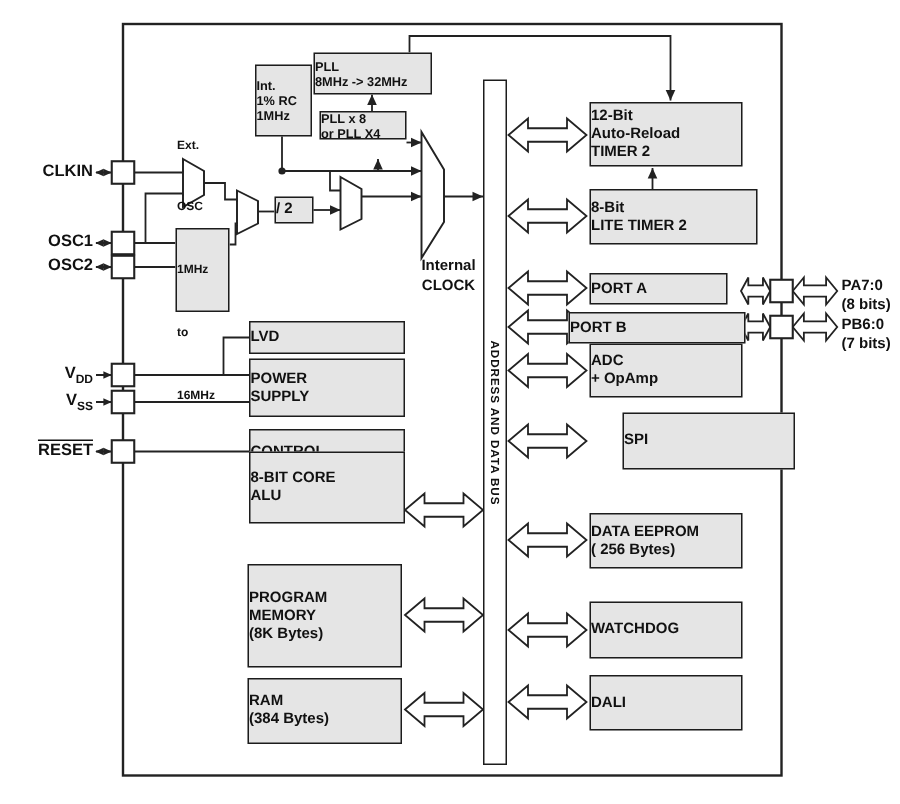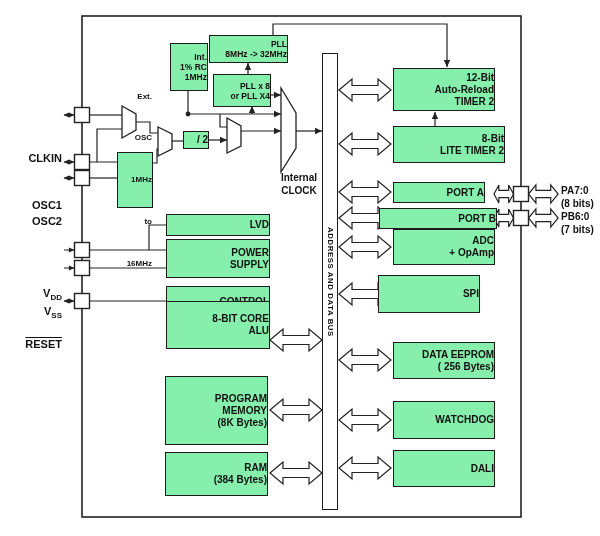--- a/index.html
+++ b/index.html
@@ -1,26 +1,26 @@
 <!DOCTYPE html>
 <html><head>
 <meta charset="utf-8">
 <style>
   html,body{margin:0;padding:0;background:#fff;}
   #stage{position:relative;width:600px;height:536px;background:#fff;overflow:hidden;
          font-family:"Liberation Sans",sans-serif;color:#111;}
   #wiring{position:absolute;left:0;top:0;}
-  .box{position:absolute;box-sizing:border-box;border:1.5px solid #1c1c1c;background:#86efac;
-       display:flex;flex-direction:column;align-items:flex-end;justify-content:center;
+  .box{position:absolute;box-sizing:border-box;border:1.5px solid #1c1c1c;background:#e5e5e5;
+       display:flex;flex-direction:column;align-items:flex-start;justify-content:center;
        font-weight:bold;font-size:10px;line-height:12px;text-align:center;z-index:3;}
   .box span{display:block;}
   .f85{font-size:8.5px;line-height:10px;}
   .f8{font-size:8px;line-height:9.8px;gap:32px;}
   .pin-label{position:absolute;width:52px;text-align:right;font-weight:bold;font-size:11px;
-             line-height:13px;z-index:3;margin-top:44px;}
+             line-height:13px;z-index:3;}
   .pin-label sub{font-size:8px;}
   .overl{text-decoration:overline;}
   .free-label{position:absolute;font-weight:bold;font-size:10px;line-height:13px;z-index:3;}
   #bus{position:absolute;left:322px;top:53px;width:16px;height:457px;box-sizing:border-box;
        border:1.5px solid #1c1c1c;background:#fff;z-index:3;
        display:flex;align-items:center;justify-content:center;}
   #bus .vtxt{writing-mode:vertical-rl;font-weight:bold;font-size:7.8px;letter-spacing:0.6px;
        white-space:nowrap;}
 </style>
 </head>
@@ -126,21 +126,21 @@
 
   <div class="box f85" style="left:170px;top:43px;width:38px;height:48px">
     <span>Int.</span>
     <span>1% RC</span>
     <span>1MHz</span>
   </div>
   <div class="box f85" style="left:209px;top:35px;width:79px;height:28px">
     <span>PLL</span>
     <span>8MHz -&gt; 32MHz</span>
   </div>
-  <div class="box f85" style="left:213px;top:74px;width:58px;height:33px">
+  <div class="box f85" style="left:213px;top:74px;width:58px;height:19px">
     <span>PLL x 8</span>
     <span>or PLL X4</span>
   </div>
   <div class="box" style="left:183px;top:131px;width:26px;height:18px">
     <span>/ 2</span>
   </div>
   <div class="box f8" style="left:117px;top:152px;width:36px;height:56px">
     <span>Ext.</span>
     <span>OSC</span>
     <span>1MHz</span>
@@ -188,21 +188,21 @@
   <div class="box" style="left:393px;top:182px;width:92px;height:21px">
     <span>PORT A</span>
   </div>
   <div class="box" style="left:379px;top:208px;width:118px;height:21px">
     <span>PORT B</span>
   </div>
   <div class="box" style="left:393px;top:229px;width:102px;height:36px">
     <span>ADC</span>
     <span>+ OpAmp</span>
   </div>
-  <div class="box" style="left:378px;top:275px;width:102px;height:38px">
+  <div class="box" style="left:415px;top:275px;width:115px;height:38px">
     <span>SPI</span>
   </div>
   <div class="box" style="left:393px;top:342px;width:102px;height:37px">
     <span>DATA EEPROM</span>
     <span>( 256 Bytes)</span>
   </div>
   <div class="box" style="left:393px;top:401px;width:102px;height:38px">
     <span>WATCHDOG</span>
   </div>
   <div class="box" style="left:393px;top:450px;width:102px;height:37px">

